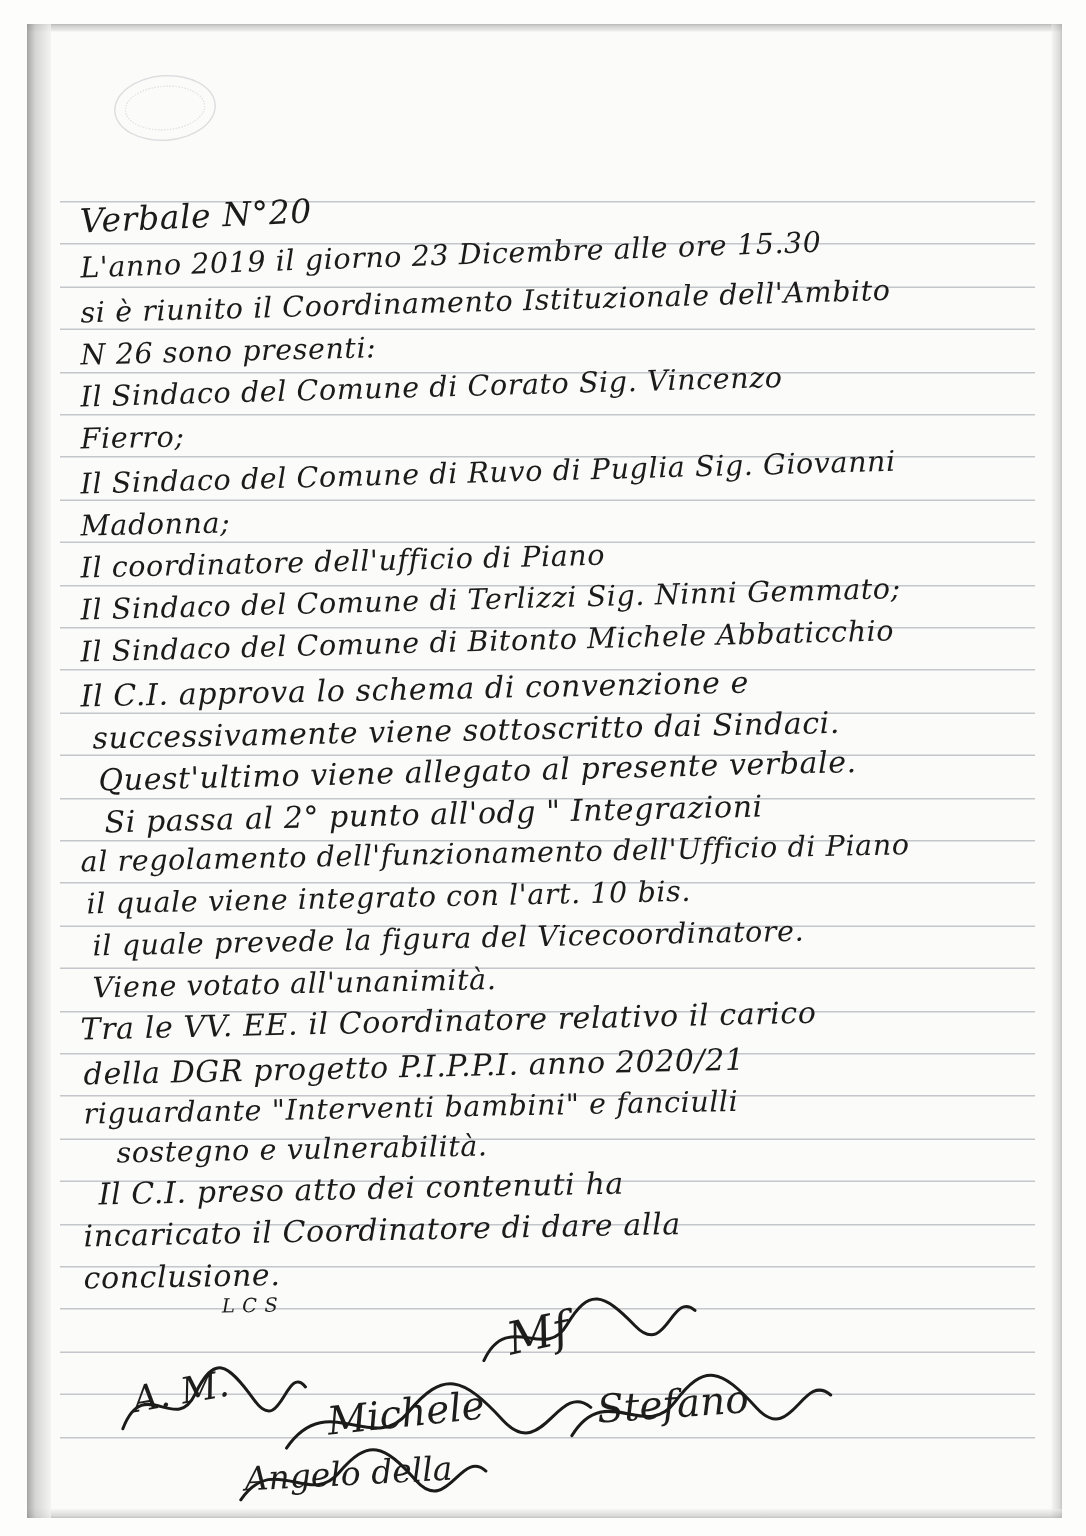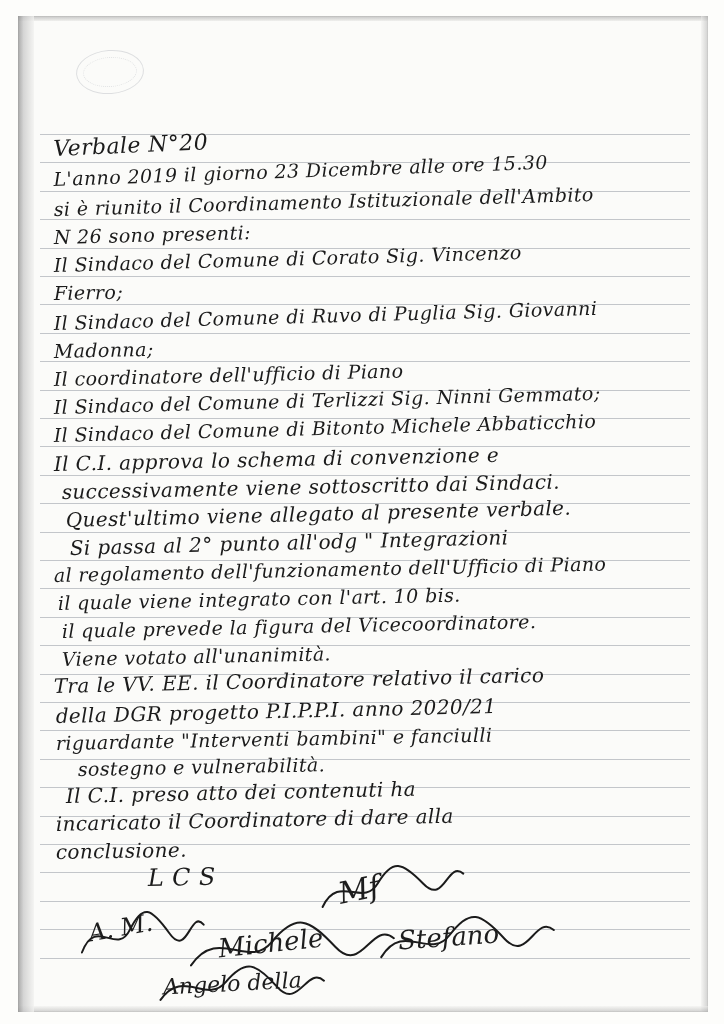--- a/index.html
+++ b/index.html
@@ -193,21 +193,21 @@
         <div class="hw" style="left: 40px; top: 576px; font-size: 19px; transform: rotate(-1.2deg);">il quale viene integrato con l'art. 10 bis.</div>
         <div class="hw" style="left: 44px; top: 604px; font-size: 19px; transform: rotate(-1.2deg);">il quale prevede la figura del Vicecoordinatore.</div>
         <div class="hw" style="left: 44px; top: 632px; font-size: 19px; transform: rotate(-1.2deg);">Viene votato all'unanimità.</div>
         <div class="hw" style="left: 36px; top: 658px; font-size: 20px; transform: rotate(-1.3deg);">Tra le VV. EE. il Coordinatore relativo il carico</div>
         <div class="hw" style="left: 38px; top: 688px; font-size: 20px; transform: rotate(-1.3deg);">della DGR progetto P.I.P.P.I. anno 2020/21</div>
         <div class="hw" style="left: 38px; top: 716px; font-size: 19px; transform: rotate(-1.1deg);">riguardante "Interventi bambini" e fanciulli</div>
         <div class="hw" style="left: 60px; top: 742px; font-size: 19px; transform: rotate(-1.1deg);">sostegno e vulnerabilità.</div>
         <div class="hw" style="left: 48px; top: 768px; font-size: 20px; transform: rotate(-1.2deg);">Il C.I. preso atto dei contenuti ha</div>
         <div class="hw" style="left: 38px; top: 796px; font-size: 20px; transform: rotate(-1.2deg);">incaricato il Coordinatore di dare alla</div>
         <div class="hw" style="left: 38px; top: 824px; font-size: 20px; transform: rotate(-1deg);">conclusione.</div>
-        <div class="hw" style="left: 130px; top: 848px; font-size: 24px; transform: rotate(-1deg);">L C S</div>
+        <div class="hw" style="left: 130px; top: 848px; font-size: 13px; transform: rotate(-1deg);">L C S</div>
         <div class="sig" style="left: 320px; top: 856px; font-size: 30px; transform: rotate(-12deg);">Mf</div>
         <div class="sig" style="left: 380px; top: 906px; font-size: 26px; transform: rotate(-4deg);">Stefano</div>
         <div class="sig" style="left: 200px; top: 912px; font-size: 26px; transform: rotate(-6deg);">Michele</div>
         <div class="sig" style="left: 70px; top: 898px; font-size: 24px; transform: rotate(-10deg);">A. M.</div>
         <div class="sig" style="left: 145px; top: 955px; font-size: 22px; transform: rotate(-3deg);">Angelo della</div>
         <svg width="150" height="45" viewBox="0 0 150 45" style="position: absolute; left: 300px; top: 845px; transform: rotate(-8deg);">
           <path d="M2,36 C22.5,4.5 42.00000000000001,42.75 60,20.25 S87,2.25 105,27 S132,6.75 146,22.5" fill="none" stroke="#1b1b1b" stroke-width="2" stroke-linecap="round"></path>
         </svg>
         <svg width="130" height="50" viewBox="0 0 130 50" style="position: absolute; left: 60px; top: 890px; transform: rotate(-6deg);">
           <path d="M2,40 C19.5,5 36.400000000000006,47.5 52,22.5 S75.39999999999999,2.5 91,30 S114.4,7.5 126,25" fill="none" stroke="#1b1b1b" stroke-width="2" stroke-linecap="round"></path>

